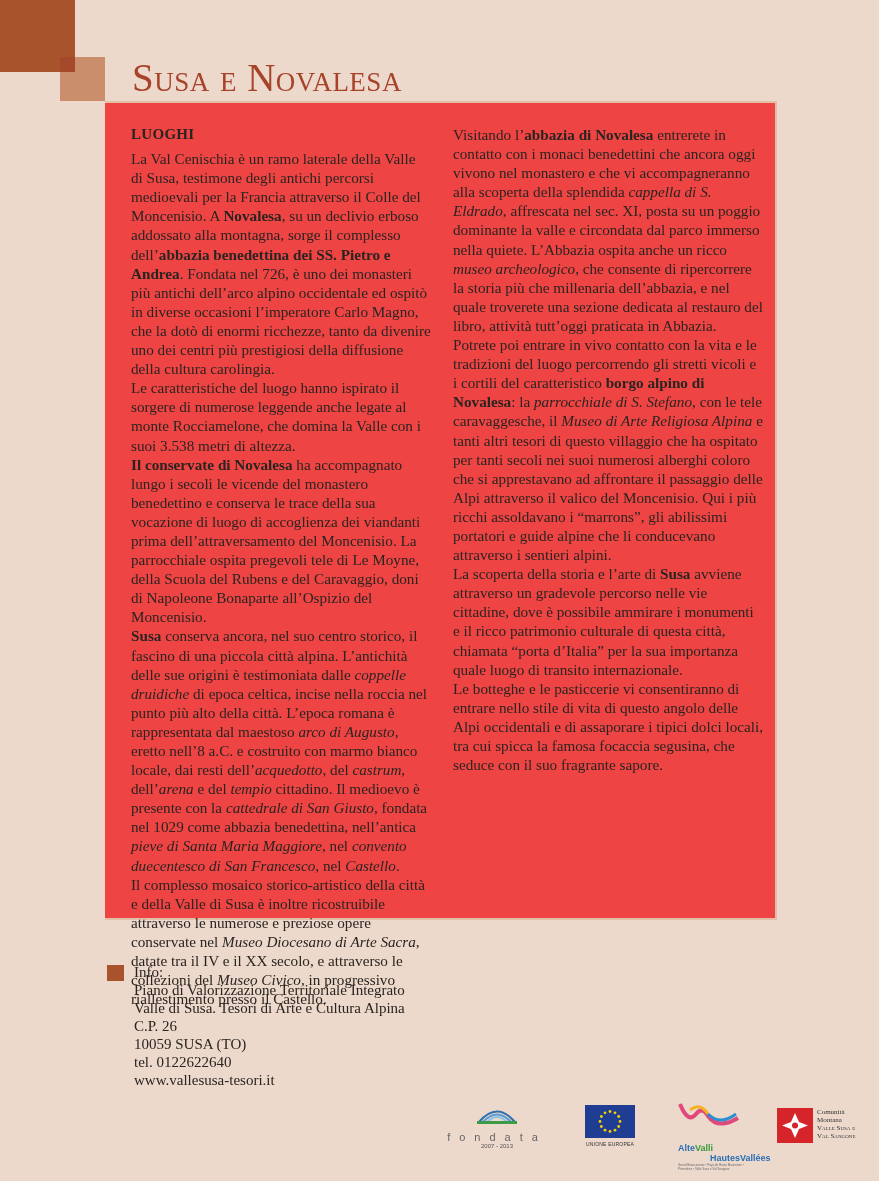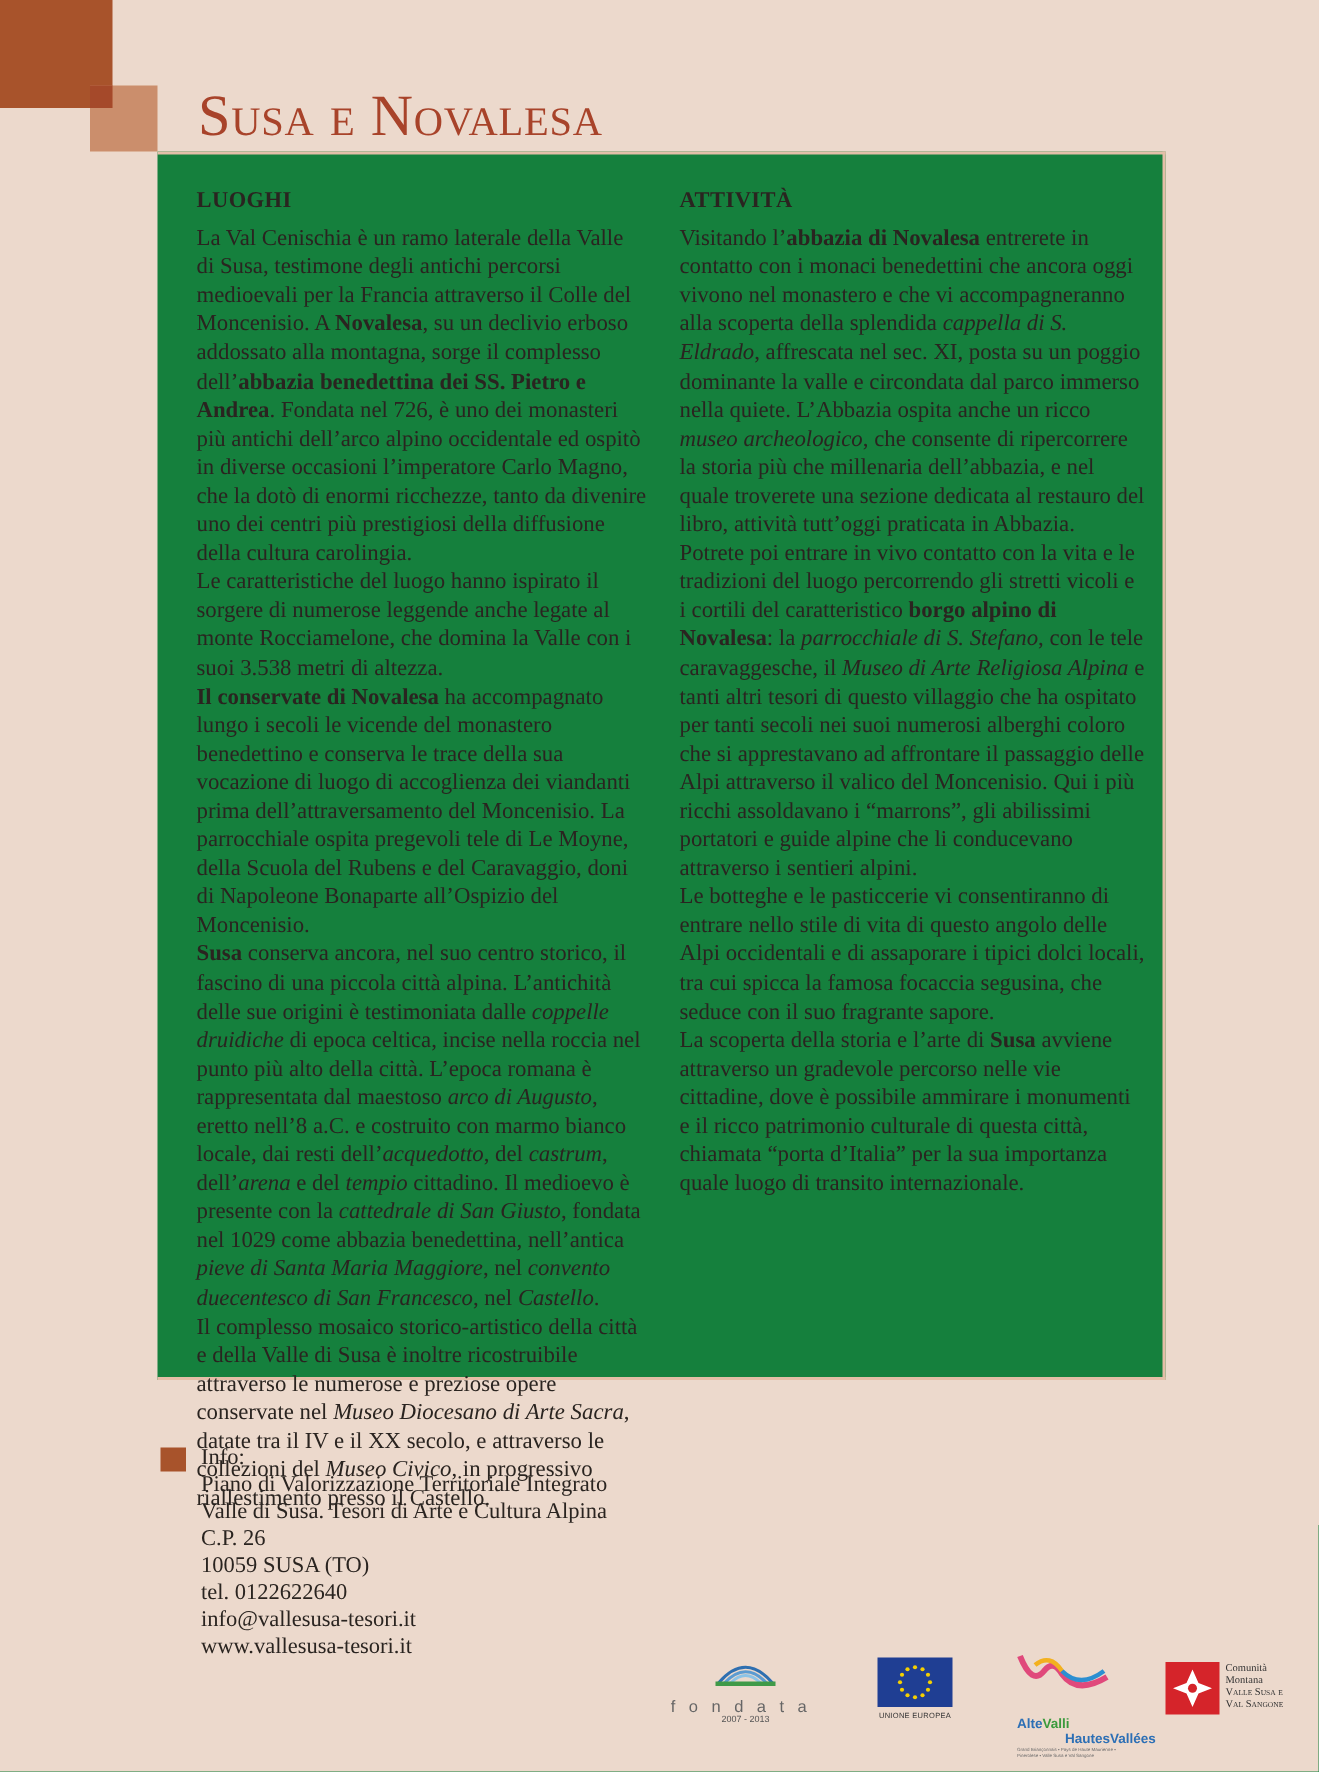--- a/index.html
+++ b/index.html
@@ -12,21 +12,21 @@
   .sq-dark { position: absolute; left: 0; top: 0; width: 75px; height: 72px; background: #a8532b; }
   .sq-light { position: absolute; left: 60px; top: 57px; width: 45px; height: 44px; background: #c98a66; opacity: 0.95; }
   .sq-overlap { position: absolute; left: 60px; top: 57px; width: 15px; height: 15px; background: #a5492a; }
   .title {
     position: absolute; left: 132px; top: 55px;
     font-size: 39px; color: #a8432a; font-variant: small-caps; letter-spacing: 0.5px;
     font-family: "Liberation Serif", "DejaVu Serif", serif; margin: 0; font-weight: normal;
   }
   .panel {
     position: absolute; left: 105px; top: 101px; width: 670px; height: 815px;
-    background: #15803d; border: 2px solid #e3bfa8; border-left: none; border-top: 2px solid #e3bfa8;
+    background: #ef4444; border: 2px solid #e3bfa8; border-left: none; border-top: 2px solid #e3bfa8;
     box-sizing: content-box;
   }
   .col { position: absolute; top: 22px; font-size: 15.2px; line-height: 19.1px; }
   .col.left { left: 26px; width: 300px; }
   .col.right { left: 348px; width: 310px; }
   .col h2 { font-size: 15px; font-weight: bold; margin: 0 0 5px 0; letter-spacing: 0.3px; }
   .col p { margin: 0; }
   .col b { font-weight: bold; }
   .col i { font-style: italic; }
 
@@ -65,40 +65,38 @@
     <h2>LUOGHI</h2>
     <div class="rich">
         <p><span>La Val Cenischia è un ramo laterale della Valle di Susa, testimone degli antichi percorsi medioevali per la Francia attraverso il Colle del Moncenisio. A </span><b>Novalesa</b><span>, su un declivio erboso addossato alla montagna, sorge il complesso dell’</span><b>abbazia benedettina dei SS. Pietro e Andrea</b><span>. Fondata nel 726, è uno dei monasteri più antichi dell’arco alpino occidentale ed ospitò in diverse occasioni l’imperatore Carlo Magno, che la dotò di enormi ricchezze, tanto da divenire uno dei centri più prestigiosi della diffusione della cultura carolingia.</span></p>
         <p><span>Le caratteristiche del luogo hanno ispirato il sorgere di numerose leggende anche legate al monte Rocciamelone, che domina la Valle con i suoi 3.538 metri di altezza.</span></p>
         <p><b>Il conservate di Novalesa</b><span> ha accompagnato lungo i secoli le vicende del monastero benedettino e conserva le trace della sua vocazione di luogo di accoglienza dei viandanti prima dell’attraversamento del Moncenisio. La parrocchiale ospita pregevoli tele di Le Moyne, della Scuola del Rubens e del Caravaggio, doni di Napoleone Bonaparte all’Ospizio del Moncenisio.</span></p>
         <p><b>Susa</b><span> conserva ancora, nel suo centro storico, il fascino di una piccola città alpina. L’antichità delle sue origini è testimoniata dalle </span><i>coppelle druidiche</i><span> di epoca celtica, incise nella roccia nel punto più alto della città. L’epoca romana è rappresentata dal maestoso </span><i>arco di Augusto</i><span>, eretto nell’8 a.C. e costruito con marmo bianco locale, dai resti dell’</span><i>acquedotto</i><span>, del </span><i>castrum</i><span>, dell’</span><i>arena</i><span> e del </span><i>tempio</i><span> cittadino. Il medioevo è presente con la </span><i>cattedrale di San Giusto</i><span>, fondata nel 1029 come abbazia benedettina, nell’antica </span><i>pieve di Santa Maria Maggiore</i><span>, nel </span><i>convento duecentesco di San Francesco</i><span>, nel </span><i>Castello</i><span>.</span></p>
         <p><span>Il complesso mosaico storico-artistico della città e della Valle di Susa è inoltre ricostruibile attraverso le numerose e preziose opere conservate nel </span><i>Museo Diocesano di Arte Sacra</i><span>, datate tra il IV e il XX secolo, e attraverso le collezioni del </span><i>Museo Civico</i><span>, in progressivo riallestimento presso il Castello.</span></p>
       </div>
   </div>
   <div class="col right">
-    <h2>ATTIVITÀ</h2>
     <div class="rich">
         <p><span>Visitando l’</span><b>abbazia di Novalesa</b><span> entrerete in contatto con i monaci benedettini che ancora oggi vivono nel monastero e che vi accompagneranno alla scoperta della splendida </span><i>cappella di S. Eldrado</i><span>, affrescata nel sec. XI, posta su un poggio dominante la valle e circondata dal parco immerso nella quiete. L’Abbazia ospita anche un ricco </span><i>museo archeologico</i><span>, che consente di ripercorrere la storia più che millenaria dell’abbazia, e nel quale troverete una sezione dedicata al restauro del libro, attività tutt’oggi praticata in Abbazia.</span></p>
         <p><span>Potrete poi entrare in vivo contatto con la vita e le tradizioni del luogo percorrendo gli stretti vicoli e i cortili del caratteristico </span><b>borgo alpino di Novalesa</b><span>: la </span><i>parrocchiale di S. Stefano</i><span>, con le tele caravaggesche, il </span><i>Museo di Arte Religiosa Alpina</i><span> e tanti altri tesori di questo villaggio che ha ospitato per tanti secoli nei suoi numerosi alberghi coloro che si apprestavano ad affrontare il passaggio delle Alpi attraverso il valico del Moncenisio. Qui i più ricchi assoldavano i “marrons”, gli abilissimi portatori e guide alpine che li conducevano attraverso i sentieri alpini.</span></p>
+        <p><span>La scoperta della storia e l’arte di </span><b>Susa</b><span> avviene attraverso un gradevole percorso nelle vie cittadine, dove è possibile ammirare i monumenti e il ricco patrimonio culturale di questa città, chiamata “porta d’Italia” per la sua importanza quale luogo di transito internazionale.</span></p>
         <p><span>Le botteghe e le pasticcerie vi consentiranno di entrare nello stile di vita di questo angolo delle Alpi occidentali e di assaporare i tipici dolci locali, tra cui spicca la famosa focaccia segusina, che seduce con il suo fragrante sapore.</span></p>
-        <p><span>La scoperta della storia e l’arte di </span><b>Susa</b><span> avviene attraverso un gradevole percorso nelle vie cittadine, dove è possibile ammirare i monumenti e il ricco patrimonio culturale di questa città, chiamata “porta d’Italia” per la sua importanza quale luogo di transito internazionale.</span></p>
       </div>
   </div>
 </div>
 
 <div class="info">
   <div class="info-square"></div>
   <div class="info-lines">
     <div>Info:</div>
     <div>Piano di Valorizzazione Territoriale Integrato</div>
     <div>Valle di Susa. Tesori di Arte e Cultura Alpina</div>
     <div>C.P. 26</div>
     <div>10059 SUSA (TO)</div>
     <div>tel. 0122622640</div>
-    <div>info@vallesusa-tesori.it</div>
     <div>www.vallesusa-tesori.it</div>
   </div>
 </div>
 
 <div class="logo alcotra">
   <svg width="44" height="20" viewBox="0 0 44 20">
     <path d="M4 17 Q22 -4 40 17" fill="none" stroke="#2e6fb0" stroke-width="2"></path>
     <path d="M8 17 Q22 2 36 17" fill="none" stroke="#5b9bd1" stroke-width="2"></path>
     <path d="M12 17 Q22 7 32 17" fill="none" stroke="#8cc3e6" stroke-width="2"></path>
     <rect x="2" y="16" width="40" height="3" fill="#3f9a48"></rect>

